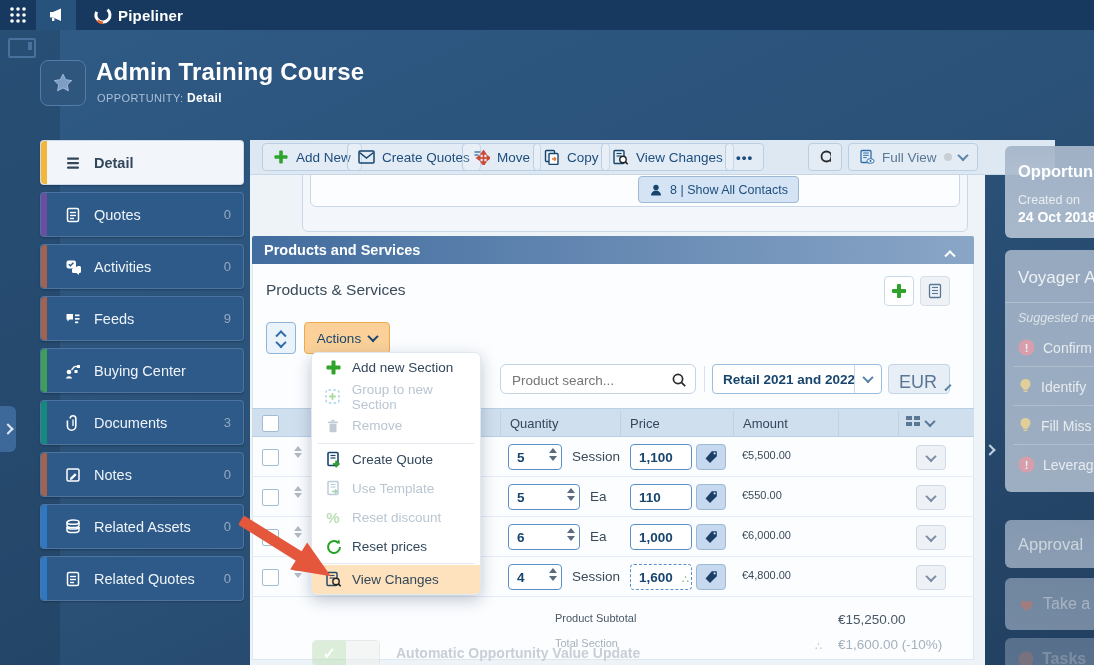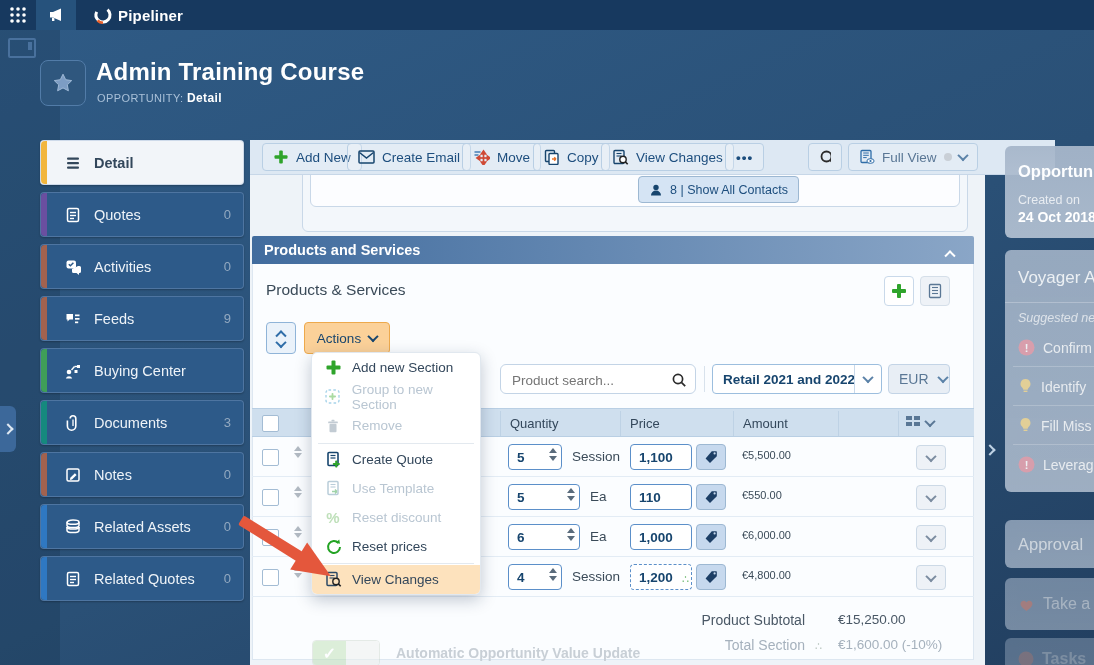--- a/index.html
+++ b/index.html
@@ -39,21 +39,21 @@
   .toolbar{left:250px;top:140px;width:805px;height:34px;background:#dde8f3;border-bottom:1px solid #c7d7e8}
   .tbtn{position:absolute;top:3px;height:28px;display:flex;align-items:center;gap:7px;padding:0 10px;border:1px solid #b9cfe4;border-radius:4px;color:#1d4e7e;font-size:13.5px;cursor:pointer;background:rgba(255,255,255,.18);box-sizing:border-box}
   .secbar{left:252px;top:236px;width:722px;height:28px;background:linear-gradient(90deg,#416c9e,#8aa6c7);border-radius:2px 2px 0 0;display:flex;align-items:center;color:#fff}
   .ppanel{left:252px;top:264px;width:722px;height:396px;background:#fbfdff;border:1px solid #dde7f1;border-top:none;box-sizing:border-box}
   .sqbtn{position:absolute;width:30px;height:30px;border-radius:4px;box-sizing:border-box;display:flex;align-items:center;justify-content:center;cursor:pointer}
   .acts{left:304px;top:322px;width:86px;height:32px;background:#fbd199;border:1px solid #eda94c;border-radius:4px;display:flex;align-items:center;justify-content:center;gap:8px;color:#17456e;font-size:13.5px;cursor:pointer;box-sizing:border-box}
   .syncg{left:398px;top:322px;width:224px;height:32px;background:#d6dce2;border:1px solid #b4bec8;border-radius:4px;box-sizing:border-box;cursor:pointer}
   .pinput{left:500px;top:364px;width:196px;height:30px;background:#fff;border:1px solid #c3d4e6;border-radius:6px;box-sizing:border-box}
   .pinput input{position:absolute;left:9px;top:4px;width:150px;height:20px;border:none;outline:none;font-size:13.5px;color:#6a7a8a;background:transparent;font-family:"Liberation Sans",sans-serif}
   .plist{left:712px;top:364px;width:170px;height:30px;background:#fff;border:1px solid #9cbede;border-radius:4px;box-sizing:border-box;display:flex;align-items:center;cursor:pointer}
-  .eurd{left:888px;top:364px;width:62px;height:30px;background:#e8eef5;border:1px solid #c3d4e6;border-radius:4px;box-sizing:border-box;display:flex;align-items:center;cursor:pointer;color:#5a7795;font-size:14px}
+  .eurd{left:888px;top:364px;width:62px;height:30px;background:#e8eef5;border:1px solid #c3d4e6;border-radius:4px;box-sizing:border-box;display:flex;align-items:flex-end;cursor:pointer;color:#5a7795;font-size:18px}
   .thead{left:252px;top:408px;width:722px;height:29px;background:#cfdfee;border-top:1px solid #b9cfe4;border-bottom:1px solid #b9cfe4;box-sizing:border-box}
   .thlabel{position:absolute;top:7px;font-size:13px;color:#33475b}
   .colline{position:absolute;top:2px;width:1px;height:25px;background:#bed2e5}
   .trow{position:absolute;left:252px;width:722px;height:40px;border-bottom:1px solid #e3ecf5;box-sizing:border-box}
   .cbx{position:absolute;width:15px;height:15px;border:1px solid #a3bcd4;border-radius:2px;background:#fff;cursor:pointer}
   .numbox{position:absolute;height:26px;background:#fff;border:1px solid #5b8fc9;border-radius:4px;box-sizing:border-box;cursor:text}
   .numbox .val{position:absolute;left:8px;top:5px;font-size:13.5px;font-weight:bold;color:#17456e}
   .step{position:absolute;right:4px;top:3px;display:flex;flex-direction:column;gap:3px;cursor:pointer}
   .tu{width:0;height:0;border-left:4px solid transparent;border-right:4px solid transparent;border-bottom:5px solid #5a6b7b}
   .td{width:0;height:0;border-left:4px solid transparent;border-right:4px solid transparent;border-top:5px solid #5a6b7b}
@@ -67,21 +67,21 @@
   .mi{position:absolute;left:0;width:168px;height:29px;display:flex;align-items:center;cursor:pointer}
   .mi .mic{width:18px;height:18px;margin-left:12px;display:flex;align-items:center;justify-content:center}
   .mi .mlabel{margin-left:10px;font-size:13.5px;color:#33475b}
   .mi.dis .mlabel{color:#b9c6d2}
   .mi.hl{background:#fde2bd;border-radius:0 0 5px 5px}
   .mdiv{position:absolute;left:6px;width:156px;height:1px;background:#e3e9ef}
   
   .rcard{position:absolute;left:1005px;width:120px;border-radius:6px;background:linear-gradient(180deg,rgba(166,182,202,.95),rgba(186,199,215,.88));color:#fff;overflow:hidden}
   .rtitle{font-size:16.5px;font-weight:bold;color:#fdfeff}
   .ritem{display:flex;align-items:center;gap:8px;color:rgba(255,255,255,.92);font-size:14px}
-  .summ-label{position:absolute;width:250px;text-align:right;font-size:14px}
+  .summ-label{position:absolute;width:250px;font-size:11px}
   .summ-val{position:absolute;left:838px;font-size:13.5px}
 </style>
 </head>
 <body>
 
 <div class="page">
 
   <div class="abs topbar">
     <span class="abs" style="left:9px;top:6px">
       <svg width="18" height="18">
@@ -278,21 +278,21 @@
             <rect x="1.5" y="6.2" width="13" height="3.6" rx="1"></rect>
           </g>
         </svg>
       <span>Add New</span>
     </div>
     <div class="tbtn" style="left:97px">
       <svg width="17" height="14">
           <rect x="1" y="1" width="15" height="12" rx="1" stroke="#17456e" stroke-width="1.5" fill="none"></rect>
           <path d="M1.5 2.5 l7 5.5 7-5.5" stroke="#17456e" stroke-width="1.5" fill="none"></path>
         </svg>
-      <span>Create Email</span>
+      <span>Create Quotes</span>
     </div>
     <div class="tbtn" style="left:212px">
       <svg width="17" height="16">
           <g stroke="#3a76b0" stroke-width="1.4">
             <path d="M1.5 3 h6"></path>
             <path d="M1.5 6 h4"></path>
           </g>
           <g stroke="#cf4a36" stroke-width="1.7" fill="#cf4a36">
             <path d="M10.5 4.5 v9" fill="none"></path>
             <path d="M6 9 h9" fill="none"></path>
@@ -519,21 +519,21 @@
       </span>
     <div class="numbox" style="left:256px;top:7px;width:54px">
         <span class="val">4</span>
         <span class="step">
           <i class="tu"></i>
           <i class="td"></i>
         </span>
       </div>
     <span class="unit" style="left:320px">Session</span>
     <div class="numbox" style="left:378px;top:7px;width:62px;border-style:dashed">
-        <span class="val">1,200</span>
+        <span class="val">1,600</span>
         <span class="dots abs" style="right:3px;top:8px;color:#6fba6f">∴</span>
       </div>
     <span class="tagbtn" style="left:444px;top:7px">
         <svg width="16" height="16">
           <path d="M8.8 2.2 h4.4 a.6 .6 0 0 1 .6 .6 v4.4 L7 14 2.6 9.6z" fill="#1d3f66"></path>
           <circle cx="11.6" cy="4.4" r="1.1" fill="#c7d9ee"></circle>
         </svg>
       </span>
     <span class="amt" style="left:490px">€4,800.00</span>
     <span class="rowchev" style="left:664px">

